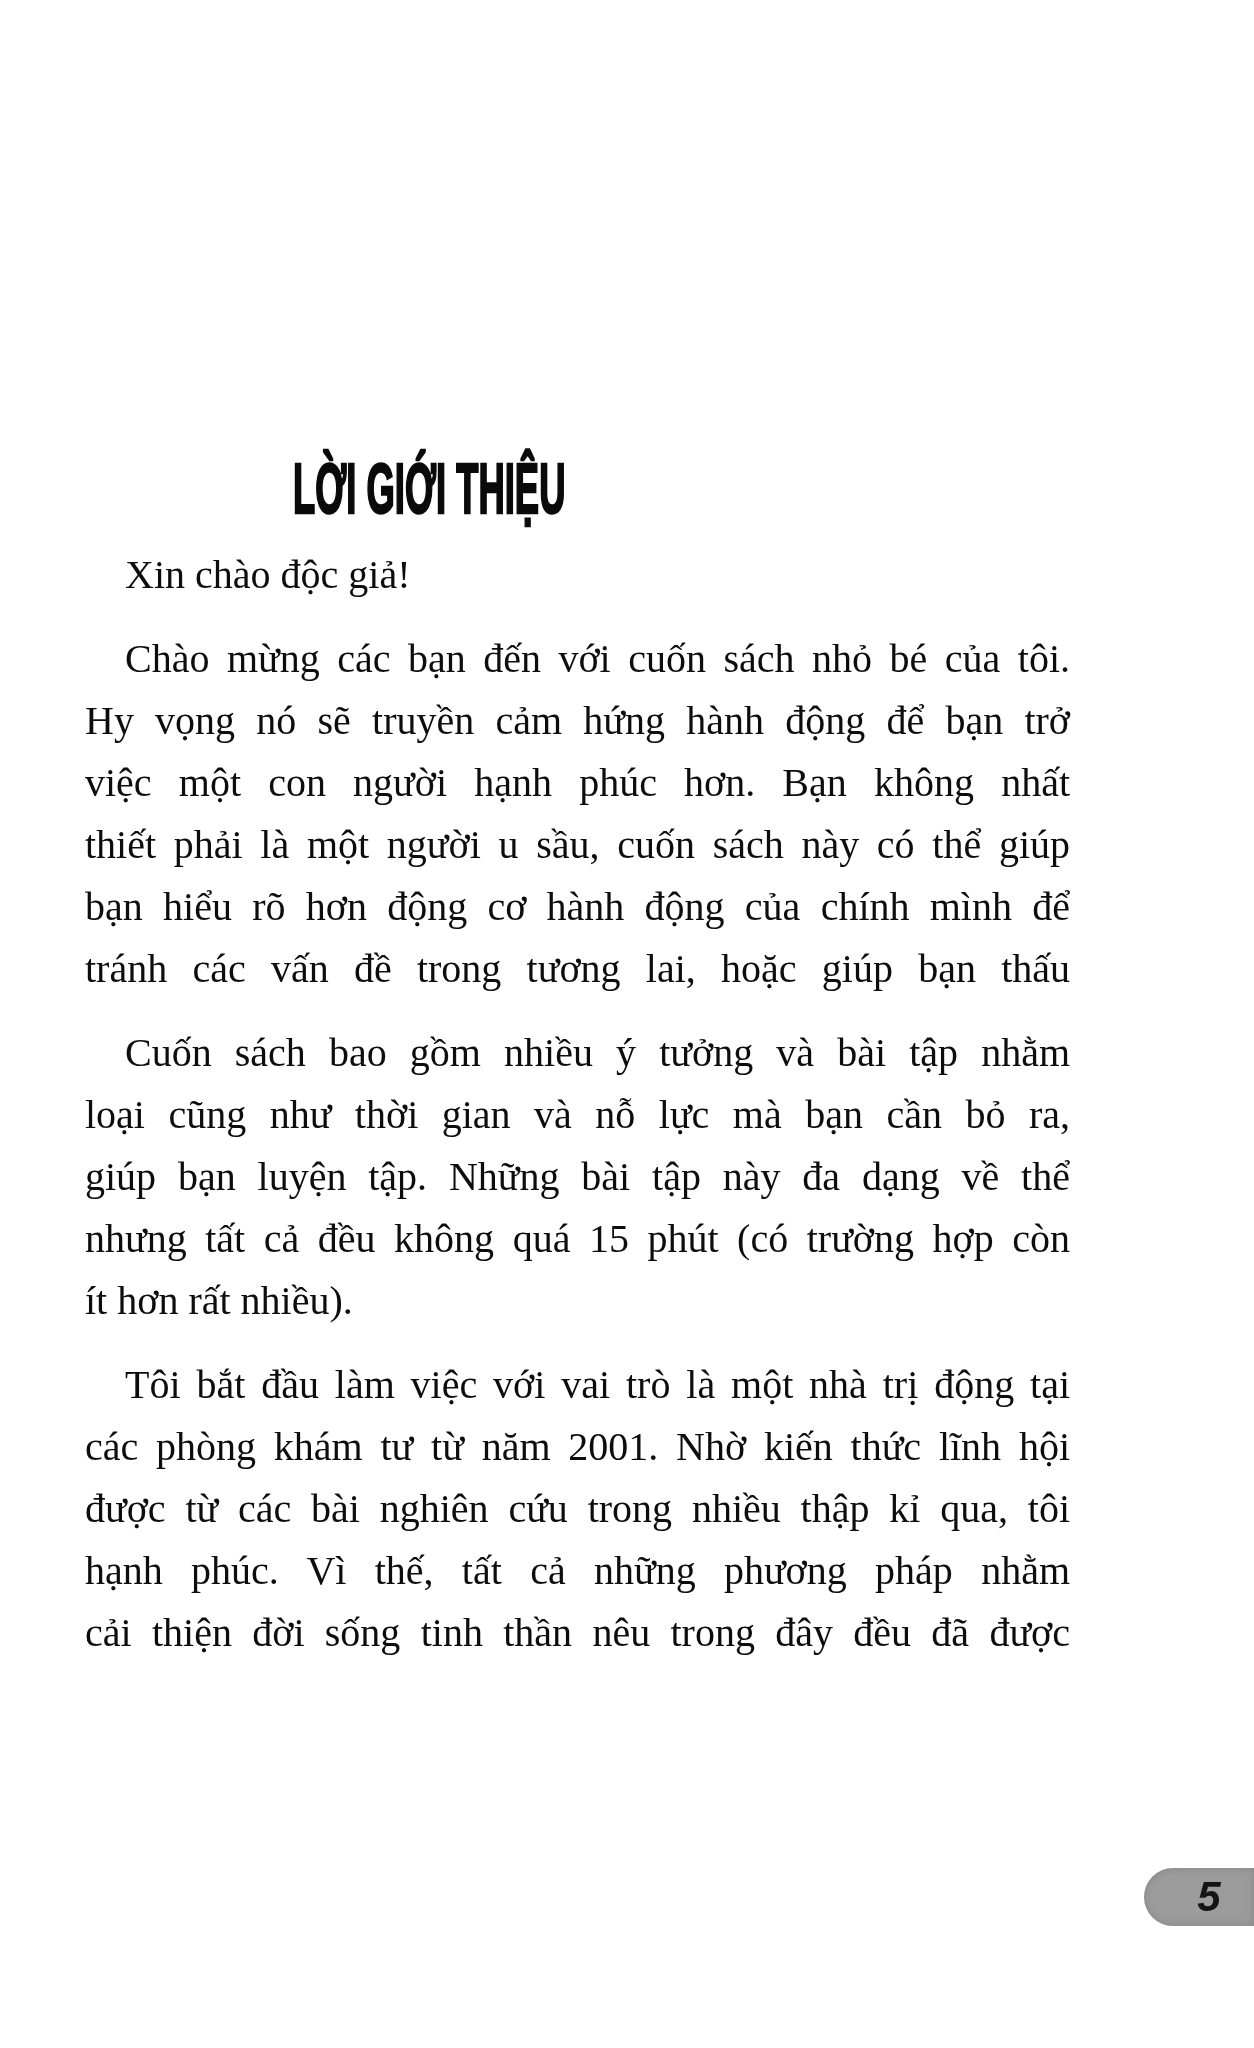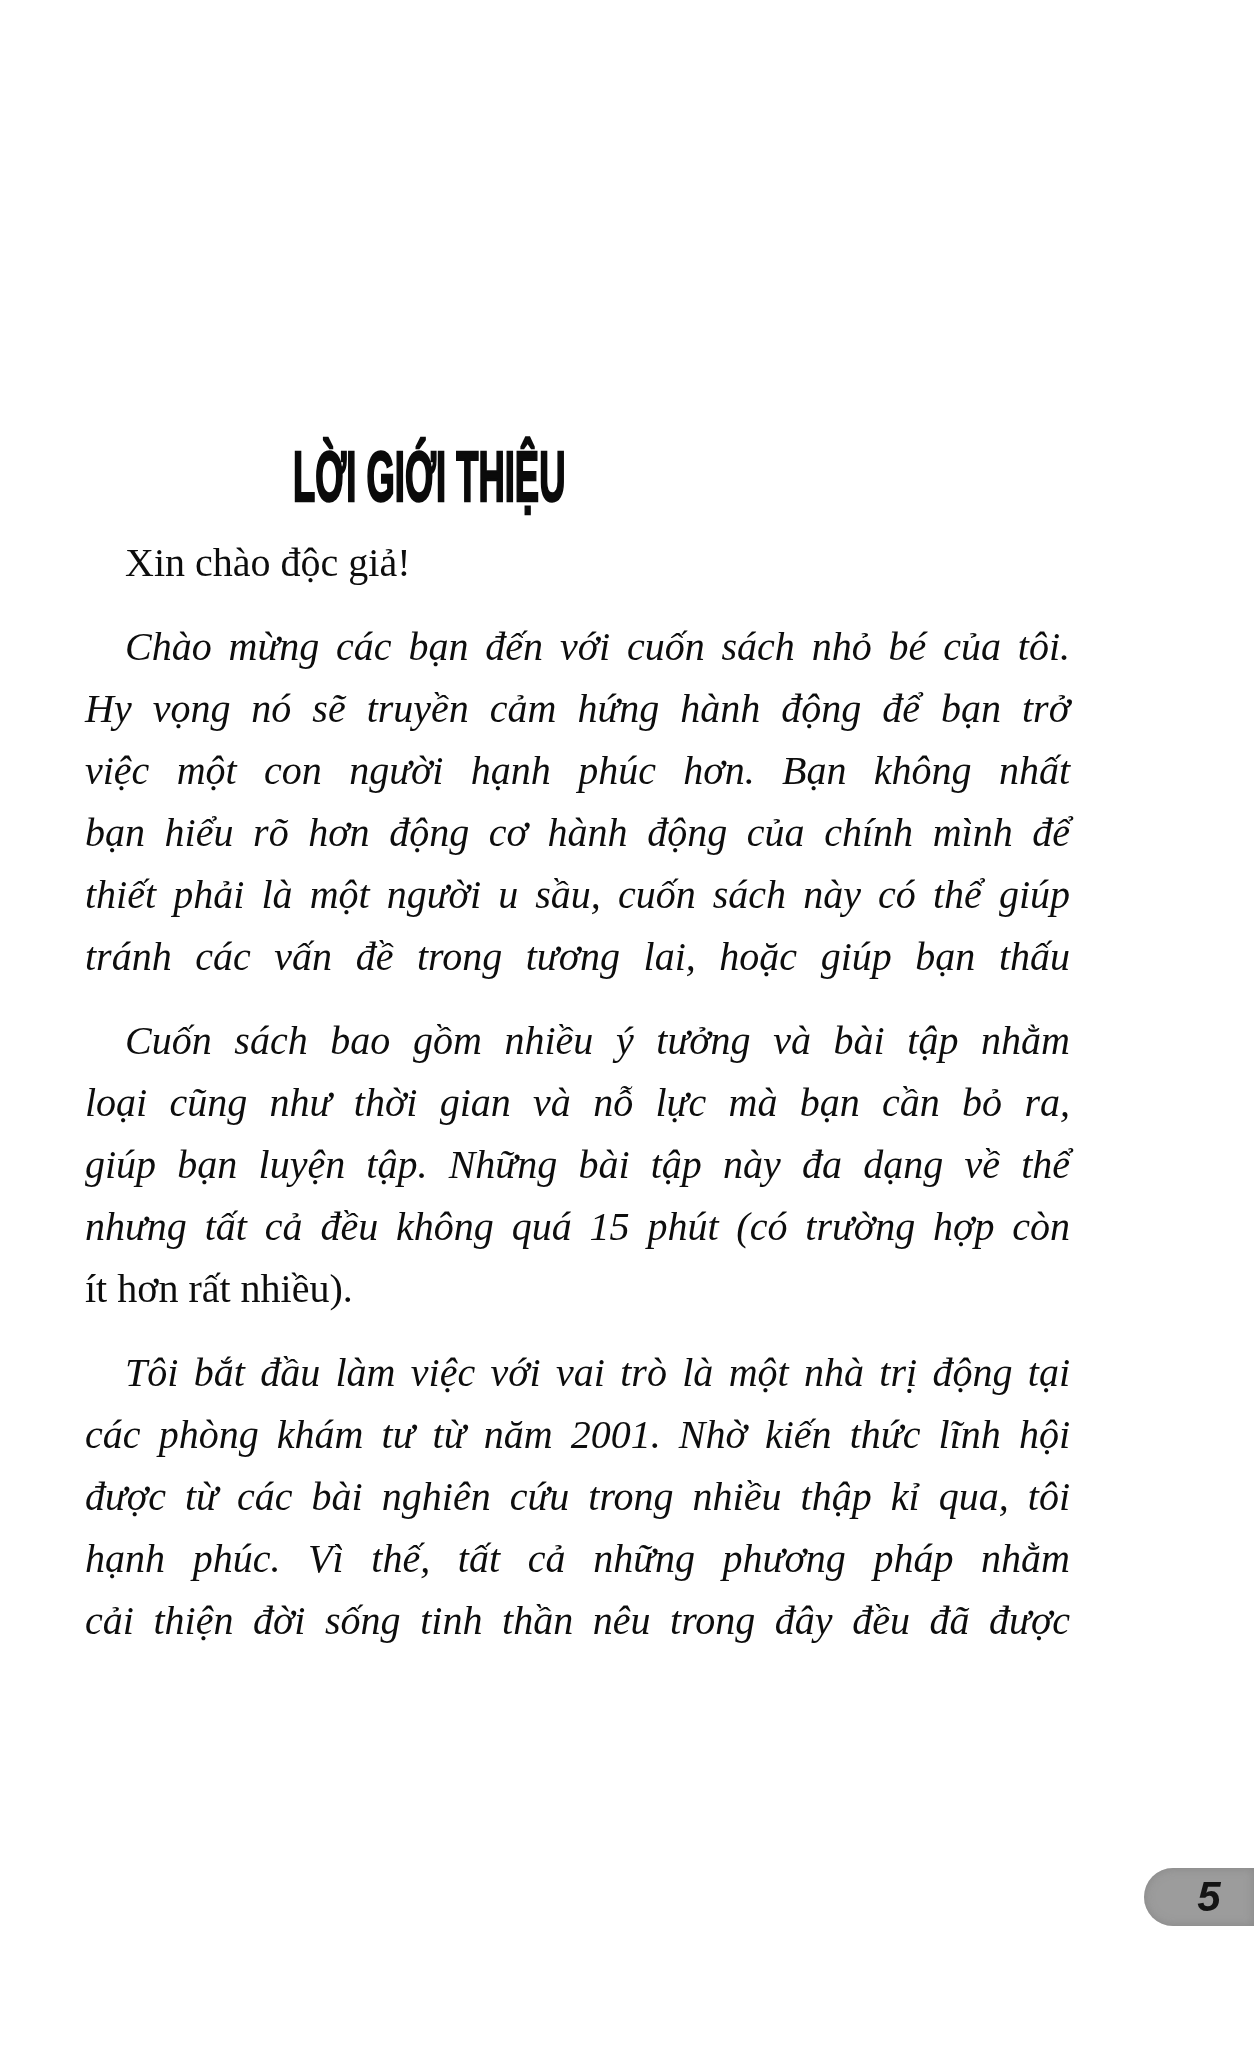--- a/index.html
+++ b/index.html
@@ -8,21 +8,21 @@
     height: 2048px;
     background: #ffffff;
     position: relative;
     overflow: hidden;
     font-family: "Liberation Serif", serif;
     color: #0d0d0d;
   }
   .page {
     position: absolute;
     left: 85px;
-    top: 4px;
+    top: 16px;
     width: 985px;
   }
   .title-wrap {
     margin-top: 440px;
     line-height: 66px;
     height: 66px;
     text-align: left;
     white-space: nowrap;
   }
   .title-wrap .title-text {
@@ -42,21 +42,20 @@
     line-height: 62px;
   }
   p.para { margin: 22px 0 0 0; }
   .line {
     height: 62px;
     overflow: visible;
   }
   .jline {
     text-align: justify;
     text-align-last: justify;
-    font-style: italic;
   }
   .lastline { text-align: right; text-align-last: left; }
   .indent { text-indent: 40px; }
   .page-tab {
     position: absolute;
     top: 1868px;
     right: 0;
     width: 110px;
     height: 58px;
     background: #9c9c9c;
@@ -88,22 +87,22 @@
   <div class="bodytext">
 
     <p class="para">
       <span class="line lastline indent" style="display:block">Xin chào độc giả!</span>
     </p>
 
     <p class="para">
       <span class="line jline indent" style="display:block">Chào mừng các bạn đến với cuốn sách nhỏ bé của tôi.</span>
       <span class="line jline" style="display:block">Hy vọng nó sẽ truyền cảm hứng hành động để bạn trở</span>
       <span class="line jline" style="display:block">việc một con người hạnh phúc hơn. Bạn không nhất</span>
+      <span class="line jline" style="display:block">thiết phải là một người u sầu, cuốn sách này có thể giúp</span>
       <span class="line jline" style="display:block">bạn hiểu rõ hơn động cơ hành động của chính mình để</span>
-      <span class="line jline" style="display:block">thiết phải là một người u sầu, cuốn sách này có thể giúp</span>
       <span class="line jline" style="display:block">tránh các vấn đề trong tương lai, hoặc giúp bạn thấu</span>
     </p>
 
     <p class="para">
       <span class="line jline indent" style="display:block">Cuốn sách bao gồm nhiều ý tưởng và bài tập nhằm</span>
       <span class="line jline" style="display:block">loại cũng như thời gian và nỗ lực mà bạn cần bỏ ra,</span>
       <span class="line jline" style="display:block">giúp bạn luyện tập. Những bài tập này đa dạng về thể</span>
       <span class="line jline" style="display:block">nhưng tất cả đều không quá 15 phút (có trường hợp còn</span>
       <span class="line lastline" style="display:block">ít hơn rất nhiều).</span>
     </p>

